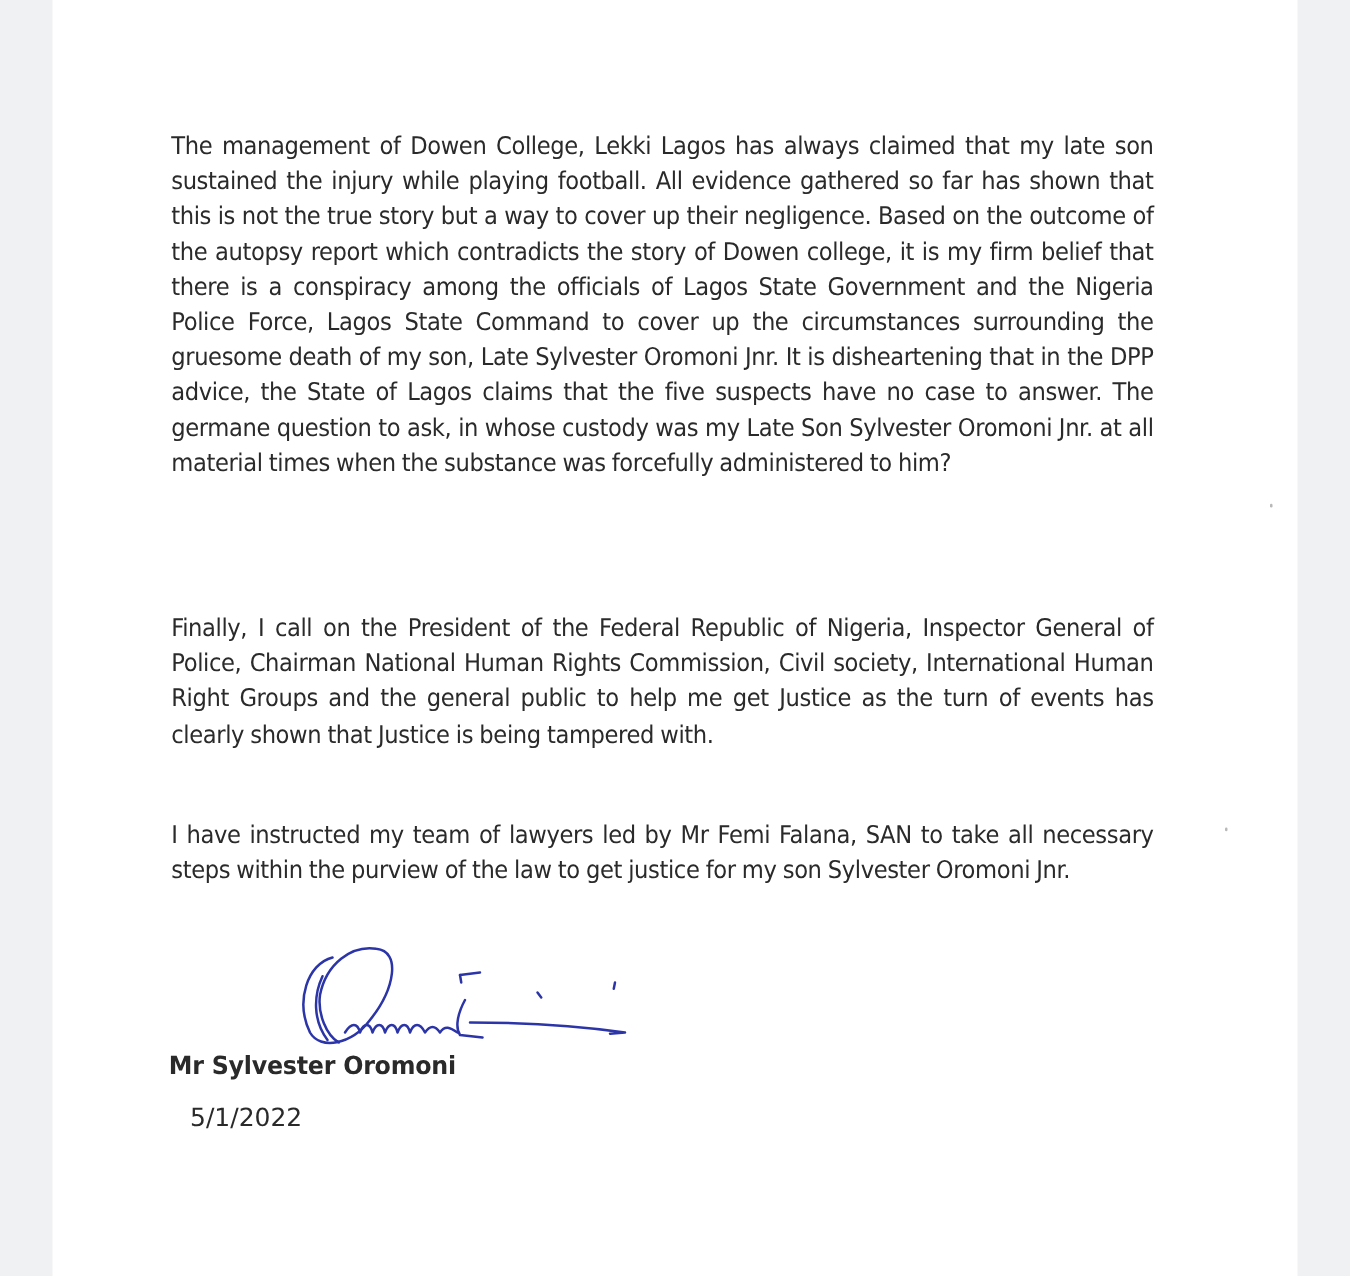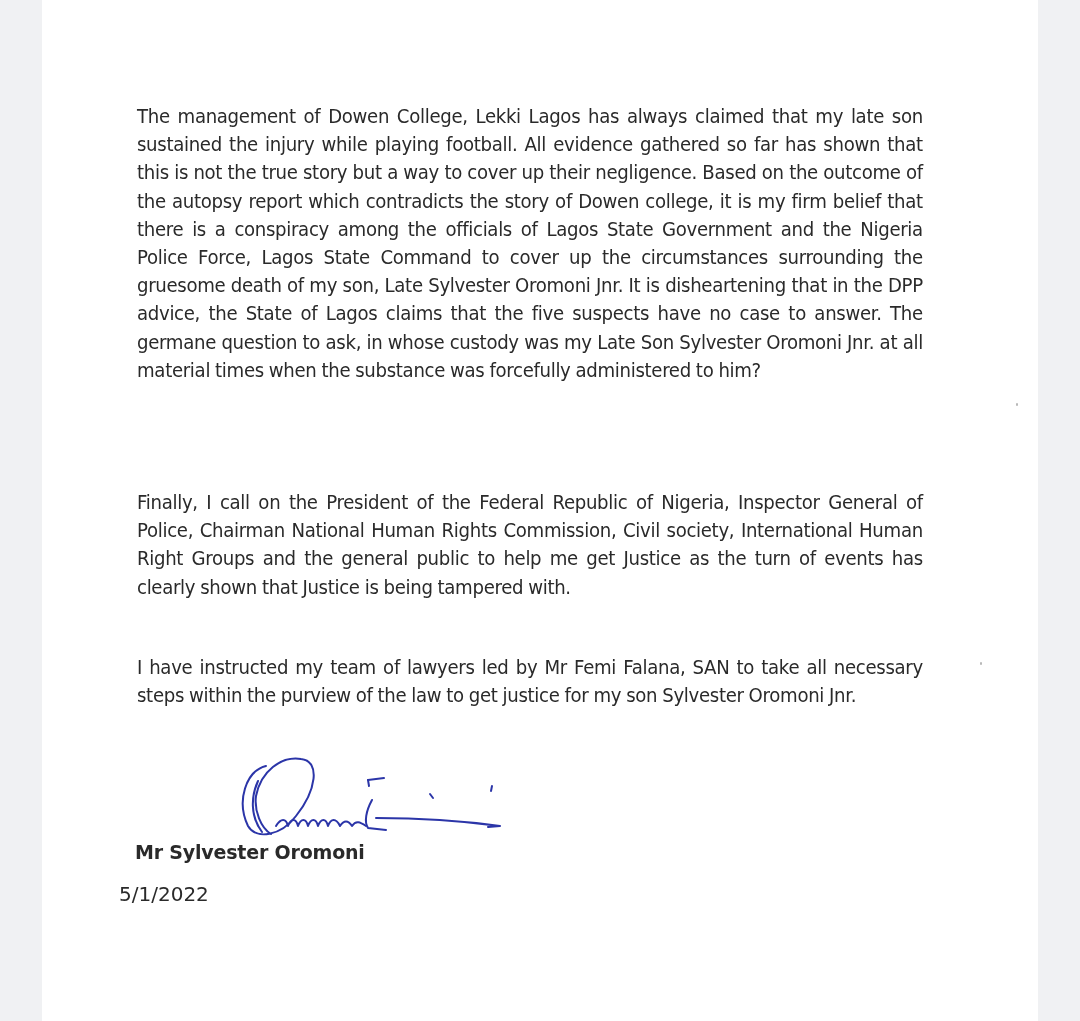--- a/index.html
+++ b/index.html
@@ -51,21 +51,21 @@
       font-family: "DejaVu Sans", sans-serif;
       font-weight: bold;
       font-size: 20px;
       color: #2a2a2a;
       letter-spacing: -0.2px;
       transform: scaleX(0.95);
       transform-origin: left top;
     }
     .sign-date {
       position: absolute;
-      left: 119px;
+      left: 152px;
       top: 882px;
       font-family: "DejaVu Sans", sans-serif;
       font-size: 20px;
       color: #2a2a2a;
     }
     .speck {
       position: absolute;
       width: 2px;
       height: 3px;
       background: #b8b8b8;

